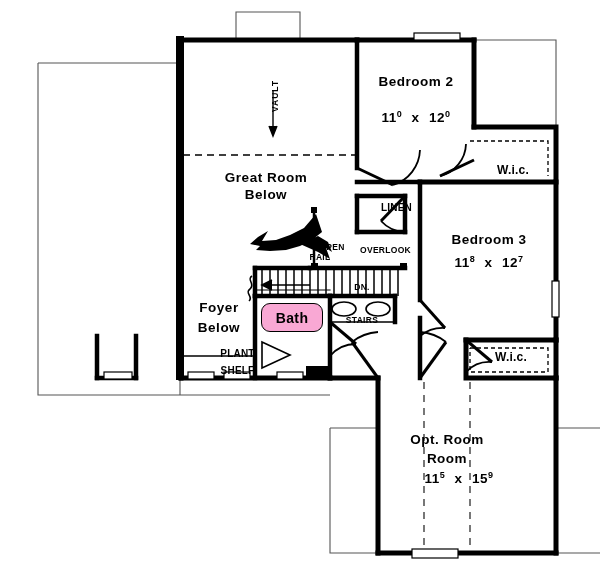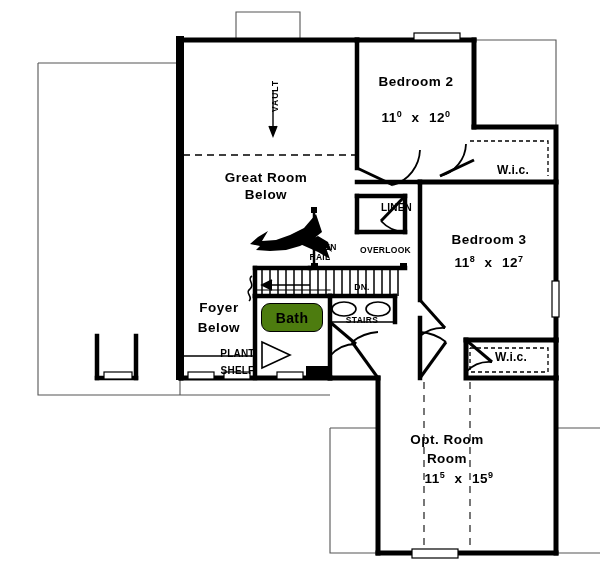--- a/index.html
+++ b/index.html
@@ -9,21 +9,21 @@
   svg.plan{position:absolute;left:0;top:0;width:600px;height:575px;}
   .lbl{position:absolute;color:#000;font-family:"Liberation Sans", sans-serif;white-space:nowrap;}
   .room-name{font-size:13.5px;font-weight:700;letter-spacing:0.5px;text-align:center;line-height:1.18;}
   .room-dim{font-size:13.5px;font-weight:700;letter-spacing:0.5px;text-align:right;line-height:1.18;}
   .room-dim sup{font-size:9px;font-weight:700;vertical-align:super;line-height:0;}
   .small-caps{font-size:8.5px;font-weight:700;letter-spacing:0.3px;text-align:center;line-height:1.15;}
   .tiny-caps{font-size:10px;font-weight:700;letter-spacing:0.2px;text-align:center;line-height:1.15;padding-left:37px;}
   .wic{font-size:12px;font-weight:700;letter-spacing:0.2px;text-align:center;}
   .vault{font-size:8.5px;font-weight:700;letter-spacing:1px;
          transform:rotate(-90deg);transform-origin:left top;}
-  .bath-box{position:absolute;border:1.6px solid #000;border-radius:9px;background:#4d7c0f;
+  .bath-box{position:absolute;border:1.6px solid #000;border-radius:9px;background:#f9a8d4;
             display:flex;align-items:center;justify-content:center;}
   .bath-box span{font-size:14px;font-weight:700;letter-spacing:0.4px;}
   .ctr{transform:translateX(-50%);}
 </style>
 </head>
 <body>
 
 <div id="plan-wrap">
 
   <svg class="plan" viewBox="0 0 600 575">
@@ -243,21 +243,21 @@
   <div class="lbl room-dim ctr" style="left:489px; top:255px;">
     <span>11</span><sup>8</sup>
     <span style="padding:0 5px;">x</span>
     <span>12</span><sup>7</sup>
   </div>
 
   <div class="lbl wic ctr" style="left:511px; top:350px;">W.i.c.</div>
 
   <div class="lbl tiny-caps ctr" style="left:378px; top:202px;">LINEN</div>
 
-  <div class="lbl small-caps ctr" style="left:324px; top:243px;">OPEN</div>
+  <div class="lbl small-caps ctr" style="left:332px; top:243px;">OPEN</div>
   <div class="lbl small-caps ctr" style="left:320px; top:253px;">RAIL</div>
 
   <div class="lbl small-caps" style="left:360px; top:246px;">OVERLOOK</div>
 
   <div class="lbl small-caps ctr" style="left:362px; top:272px;margin-top:44px;">STAIRS</div>
   <div class="lbl small-caps ctr" style="left:362px; top:283px;">DN.</div>
 
   <div class="lbl room-name ctr" style="left:219px; top:300px;">Foyer</div>
   <div class="lbl room-name ctr" style="left:219px; top:320px;">Below</div>
 

